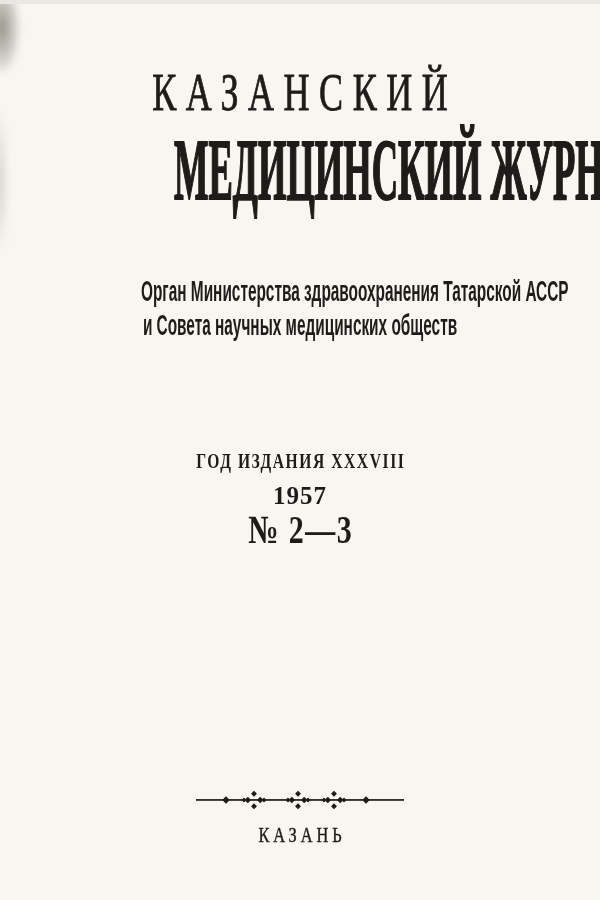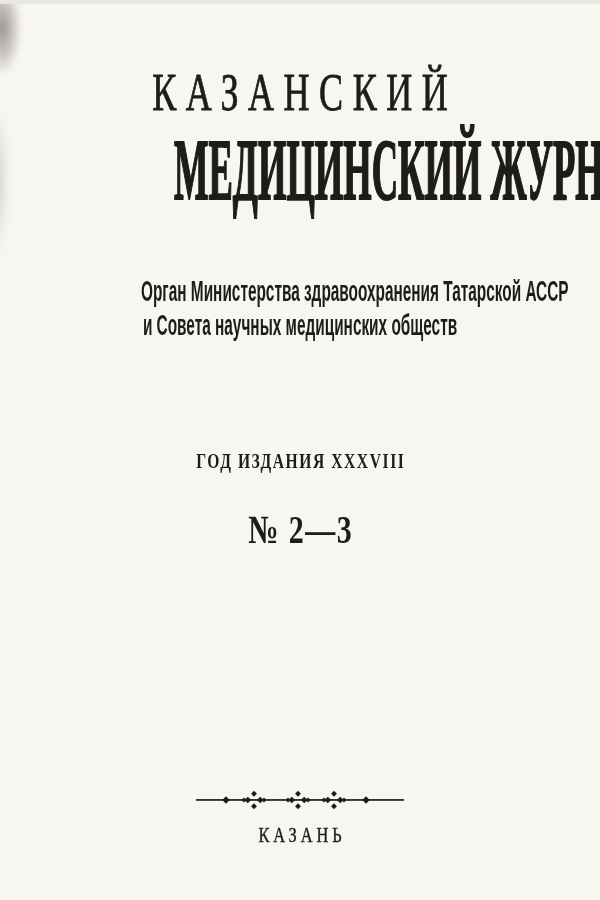--- a/index.html
+++ b/index.html
@@ -101,20 +101,21 @@
 
   <div class="txt title1">КАЗАНСКИЙ</div>
   <div class="txt title2">МЕДИЦИНСКИЙ ЖУРНАЛ</div>
 
   <div class="txt subtitle">
     <div>Орган Министерства здравоохранения Татарской АССР</div>
     <div>и Совета научных медицинских обществ</div>
   </div>
 
   <div class="txt edition">ГОД ИЗДАНИЯ XXXVIII</div>
+  <div class="txt year">1957</div>
   <div class="txt issue">№ 2—3</div>
 
   <div class="ornament-wrap">
     <svg width="208" height="26" viewBox="0 0 208 26" aria-hidden="true">
       <defs>
         <path id="dm" d="M0,-4.2 L4.2,0 L0,4.2 L-4.2,0 Z"></path>
       </defs>
       <g fill="#1e1c19">
         <rect x="0" y="12.1" width="208" height="1.7"></rect>
 

